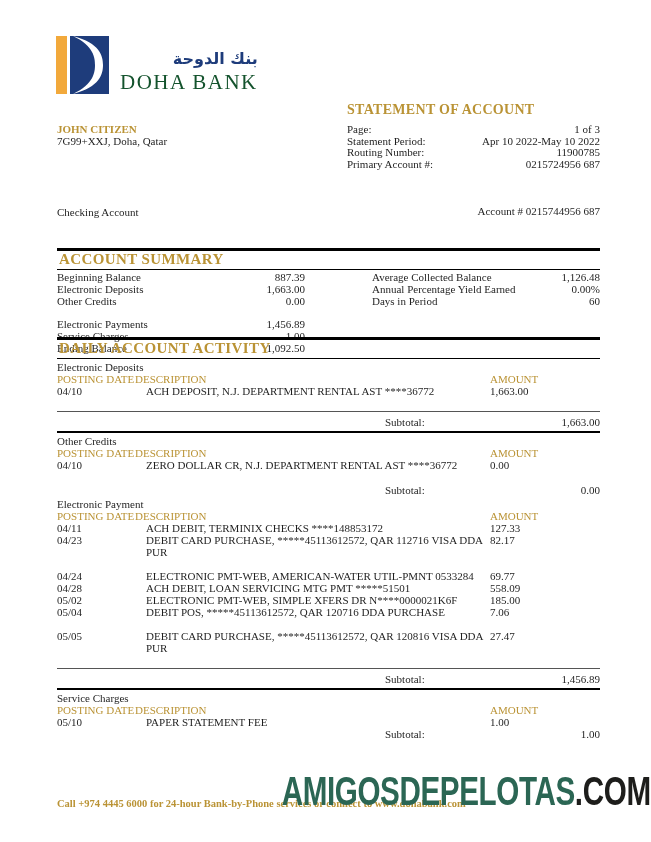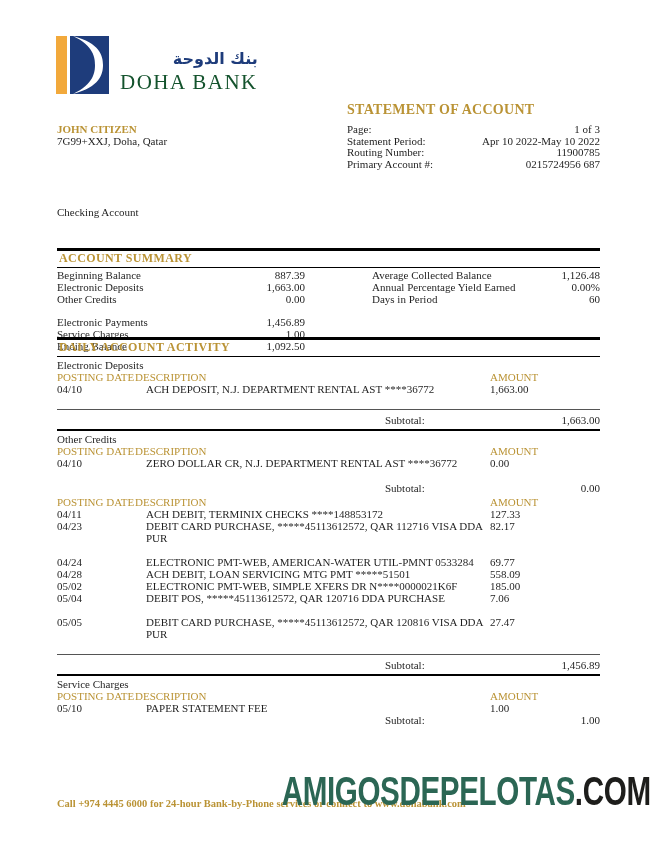--- a/index.html
+++ b/index.html
@@ -23,21 +23,21 @@
   .customer { position:absolute; left:57px; top:124px; line-height:11.6px; }
   .meta { position:absolute; left:347px; top:124px; width:253px; }
   .meta-row { display:flex; line-height:11.6px; }
   .meta-row .lbl { flex:0 0 auto; }
   .meta-row .val { margin-left:auto; text-align:right; }
   .account-type { position:absolute; left:57px; top:206px; }
   .account-line { position:absolute; left:300px; top:205px; width:300px; text-align:right; }
 
   
   .section { position:absolute; left:57px; width:543px; }
-  .section-title { border-top:3px solid #000; border-bottom:1px solid #000; font-weight:bold; font-size:12px; letter-spacing:.4px; padding:0 0 1px 2px; }
+  .section-title { border-top:3px solid #000; border-bottom:1px solid #000; font-weight:bold; font-size:15px; letter-spacing:.4px; padding:0 0 1px 2px; }
 
   
   .summary { top:248px; }
   .sum-rows { padding-top:2px; }
   .sum-row { display:grid; grid-template-columns:175px 73px 67px 163px 1fr; line-height:11.8px; min-height:11.8px; }
   .sum-row .v { text-align:right; }
 
   
   .activity { top:337px; }
   .act-section { padding-top:2px; }
@@ -102,20 +102,21 @@
         <span class="lbl">Routing Number:</span>
         <span class="val">11900785</span>
       </div>
       <div class="meta-row">
         <span class="lbl">Primary Account #:</span>
         <span class="val">0215724956 687</span>
       </div>
     </div>
 
   <div class="account-type">Checking Account</div>
+  <div class="account-line">Account # 0215744956 687</div>
 
   <div class="section summary">
     <div class="section-title gold">ACCOUNT SUMMARY</div>
     <div class="sum-rows">
         <div class="sum-row">
           <span class="l">Beginning Balance</span>
           <span class="v">887.39</span>
           <span class="sp"></span>
           <span class="l">Average Collected Balance</span>
           <span class="v">1,126.48</span>
@@ -196,20 +197,21 @@
             <span class="date">04/10</span>
             <span class="desc">ZERO DOLLAR CR, N.J. DEPARTMENT RENTAL AST ****36772</span>
             <span class="amt">0.00</span>
           </div>
           <div class="subtotal sub-gap">
             <span class="stl">Subtotal:</span>
             <span class="sta">0.00</span>
           </div>
         </div>
         <div class="act-section rule-after">
+          <div class="act-name">Electronic Payment</div>
           <div class="act-grid hdr">
             <span class="date">POSTING DATE</span>
             <span class="desc">DESCRIPTION</span>
             <span class="amt">AMOUNT</span>
           </div>
           <div class="act-grid row">
             <span class="date">04/11</span>
             <span class="desc">ACH DEBIT, TERMINIX CHECKS ****148853172</span>
             <span class="amt">127.33</span>
           </div>

